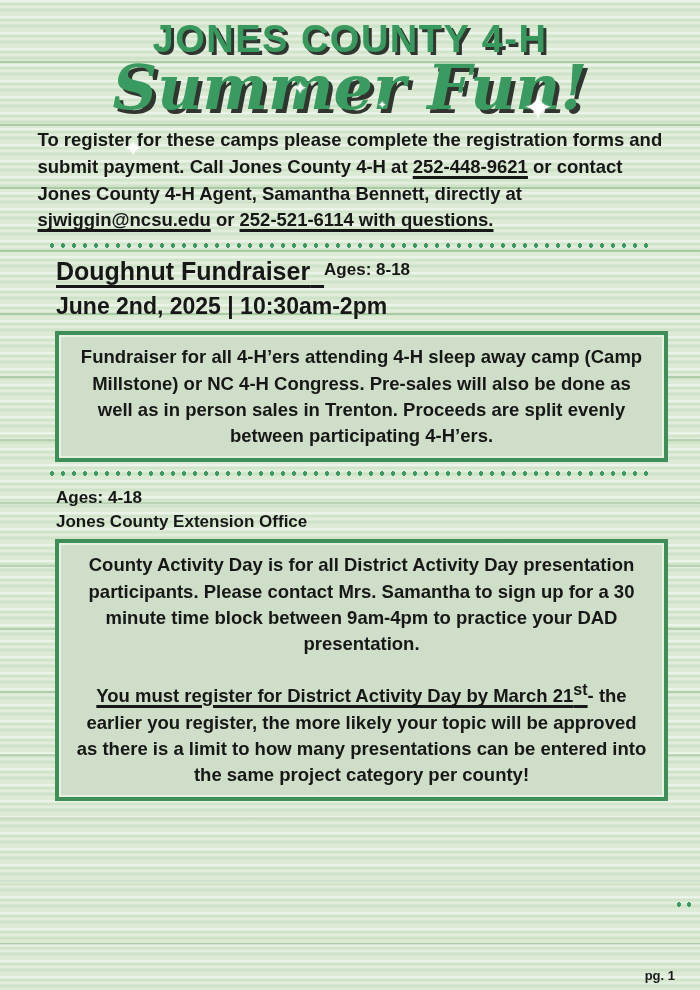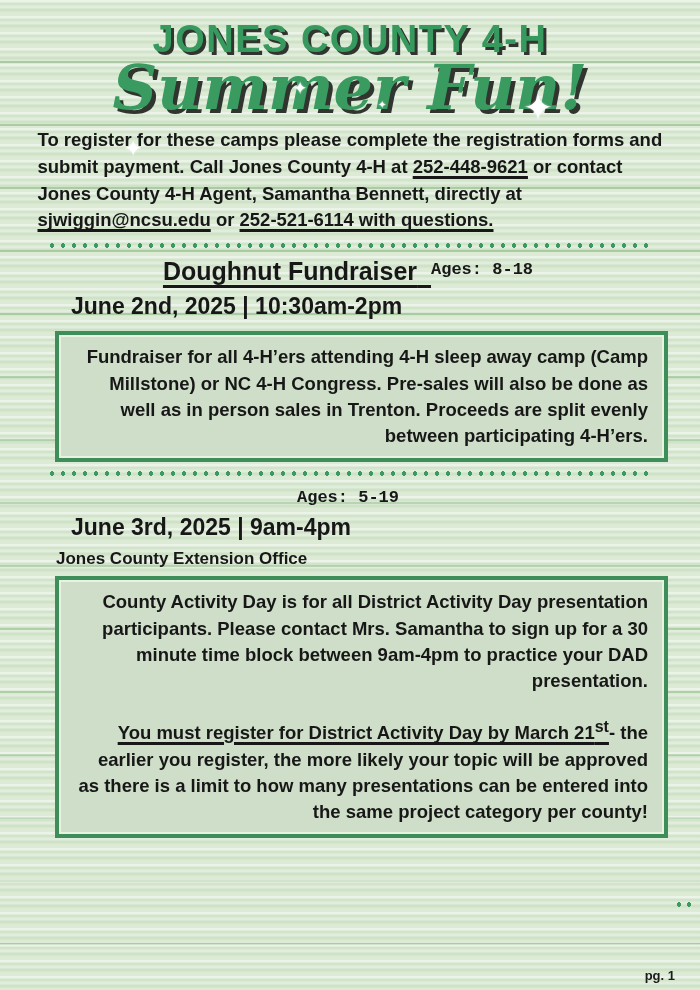--- a/index.html
+++ b/index.html
@@ -62,39 +62,39 @@
 
   
   .dotted {
     width: 602px; height: 7px; margin: 8px auto 6px;
     background-image: radial-gradient(circle 2.5px at 3px 3.5px, #3a9a62 98%, transparent 100%);
     background-size: 11px 7px; background-repeat: repeat-x;
   }
 
   
   .section-head {
-    display: flex; justify-content: center; align-items: flex-start;
+    display: flex; justify-content: flex-start; align-items: flex-start;
     padding: 2px 60px 0 56px;
   }
   .event-title {
     font-size: 25px; font-weight: bold;
     text-decoration: underline; text-decoration-thickness: 3px; text-underline-offset: 5px;
   }
   .event-title.ext::after { content: "\00a0\00a0"; }
-  .ages { font-size: 17px; font-weight: bold; padding-top: 3px; font-family: Liberation Mono, monospace; }
-  .event-date { padding: 7px 56px 4px; font-size: 23px; font-weight: bold; margin-left: 15px; }
+  .ages { font-size: 17px; font-weight: bold; padding-top: 3px; }
+  .event-date { padding: 7px 56px 4px; font-size: 23px; font-weight: bold; }
   .event-loc  { padding: 4px 56px 0; font-size: 17px; font-weight: bold; }
 
   .info-box {
     margin: 7px 32px 0 55px;
     background: #cfdec8;
     border: 4px solid #3d8e58;
     box-shadow: inset 0 0 0 2px #e9f1e1;
     padding: 9px 16px;
-    text-align: right;
+    text-align: center;
     font-size: 18.5px; font-weight: bold; line-height: 1.42;
   }
   .info-box p { margin: 0; }
   .info-box p + p { margin-top: 26px; }
   sup { font-size: 16px; line-height: 0; }
 
   
   .edge-dots {
     position: absolute; top: 901px; right: 3px; width: 21px; height: 7px;
     background-image: radial-gradient(circle 2.5px at 3px 3.5px, #3a9a62 98%, transparent 100%);
@@ -131,23 +131,22 @@
     <div class="event-date">June 2nd, 2025 | 10:30am-2pm</div>
     <div class="info-box">
       <p>Fundraiser for all 4-H’ers attending 4-H sleep away camp (Camp Millstone) or NC 4-H Congress. Pre-sales will also be done as well as in person sales in Trenton. Proceeds are split evenly between participating 4-H’ers.</p>
     </div>
   </section>
 
   <div class="dotted"></div>
 
   <section>
     <div class="section-head">
-      <span class="ages">Ages: 5-19</span>
+      <span class="ages">Ages: 4-18</span>
     </div>
-    <div class="event-date">June 3rd, 2025 | 9am-4pm</div>
     <div class="event-loc">Jones County Extension Office</div>
     <div class="info-box">
       <p>County Activity Day is for all District Activity Day presentation participants. Please contact Mrs. Samantha to sign up for a 30 minute time block between 9am-4pm to practice your DAD presentation.</p>
       <p><span class="u"><span>You must register for District Activity Day by March 21</span><sup>st</sup></span><span>- the earlier you register, the more likely your topic will be approved as there is a limit to how many presentations can be entered into the same project category per county!</span></p>
     </div>
   </section>
 
   <div class="edge-dots"></div>
   <div class="page-num">pg. 1</div>
 

